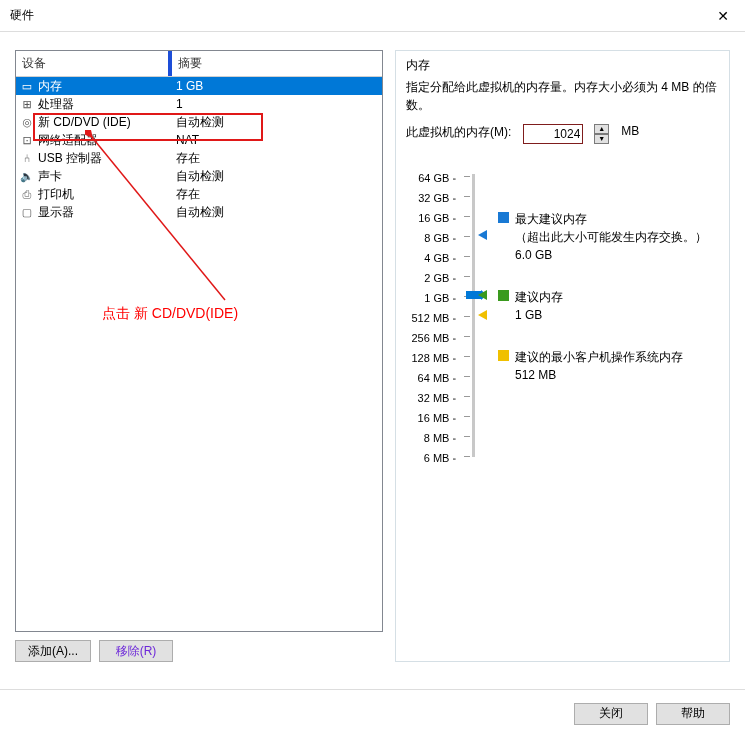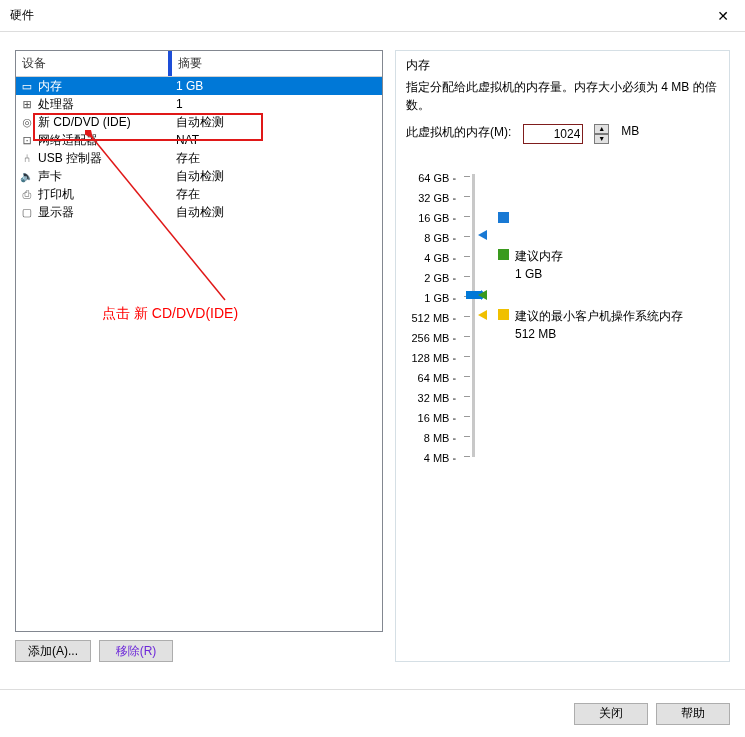--- a/index.html
+++ b/index.html
@@ -330,21 +330,21 @@
           <div>4 GB  ⁃</div>
           <div>2 GB  ⁃</div>
           <div>1 GB  ⁃</div>
           <div>512 MB  ⁃</div>
           <div>256 MB  ⁃</div>
           <div>128 MB  ⁃</div>
           <div>64 MB  ⁃</div>
           <div>32 MB  ⁃</div>
           <div>16 MB  ⁃</div>
           <div>8 MB  ⁃</div>
-          <div>4 MB  ⁃</div>
+          <div>6 MB  ⁃</div>
         </div>
       <div class="slider-col">
         <div class="track"></div>
         <div id="tick-marks">
             <div class="tick-mark" style="top: 8px;"></div>
             <div class="tick-mark" style="top: 28px;"></div>
             <div class="tick-mark" style="top: 48px;"></div>
             <div class="tick-mark" style="top: 68px;"></div>
             <div class="tick-mark" style="top: 88px;"></div>
             <div class="tick-mark" style="top: 108px;"></div>
@@ -360,20 +360,25 @@
           </div>
         <div class="marker blue" style="left:14px; top:62px;"></div>
         <div class="thumb" style="top:123px;"></div>
         <div class="marker green" style="left:14px; top:122px;"></div>
         <div class="marker yellow" style="left:14px; top:142px;"></div>
       </div>
       <div class="legend-col">
         <div style="height:42px;"></div>
         <div class="legend-item">
           <div class="legend-swatch" style="background:#1979d4"></div>
+          <div class="legend-text">
+            <div>最大建议内存</div>
+            <div>（超出此大小可能发生内存交换。）</div>
+            <div>6.0 GB</div>
+          </div>
         </div>
         <div class="legend-spacer"></div>
         <div class="legend-item">
           <div class="legend-swatch" style="background:#3a9a1e"></div>
           <div class="legend-text">
             <div>建议内存</div>
             <div>1 GB</div>
           </div>
         </div>
         <div class="legend-spacer"></div>

